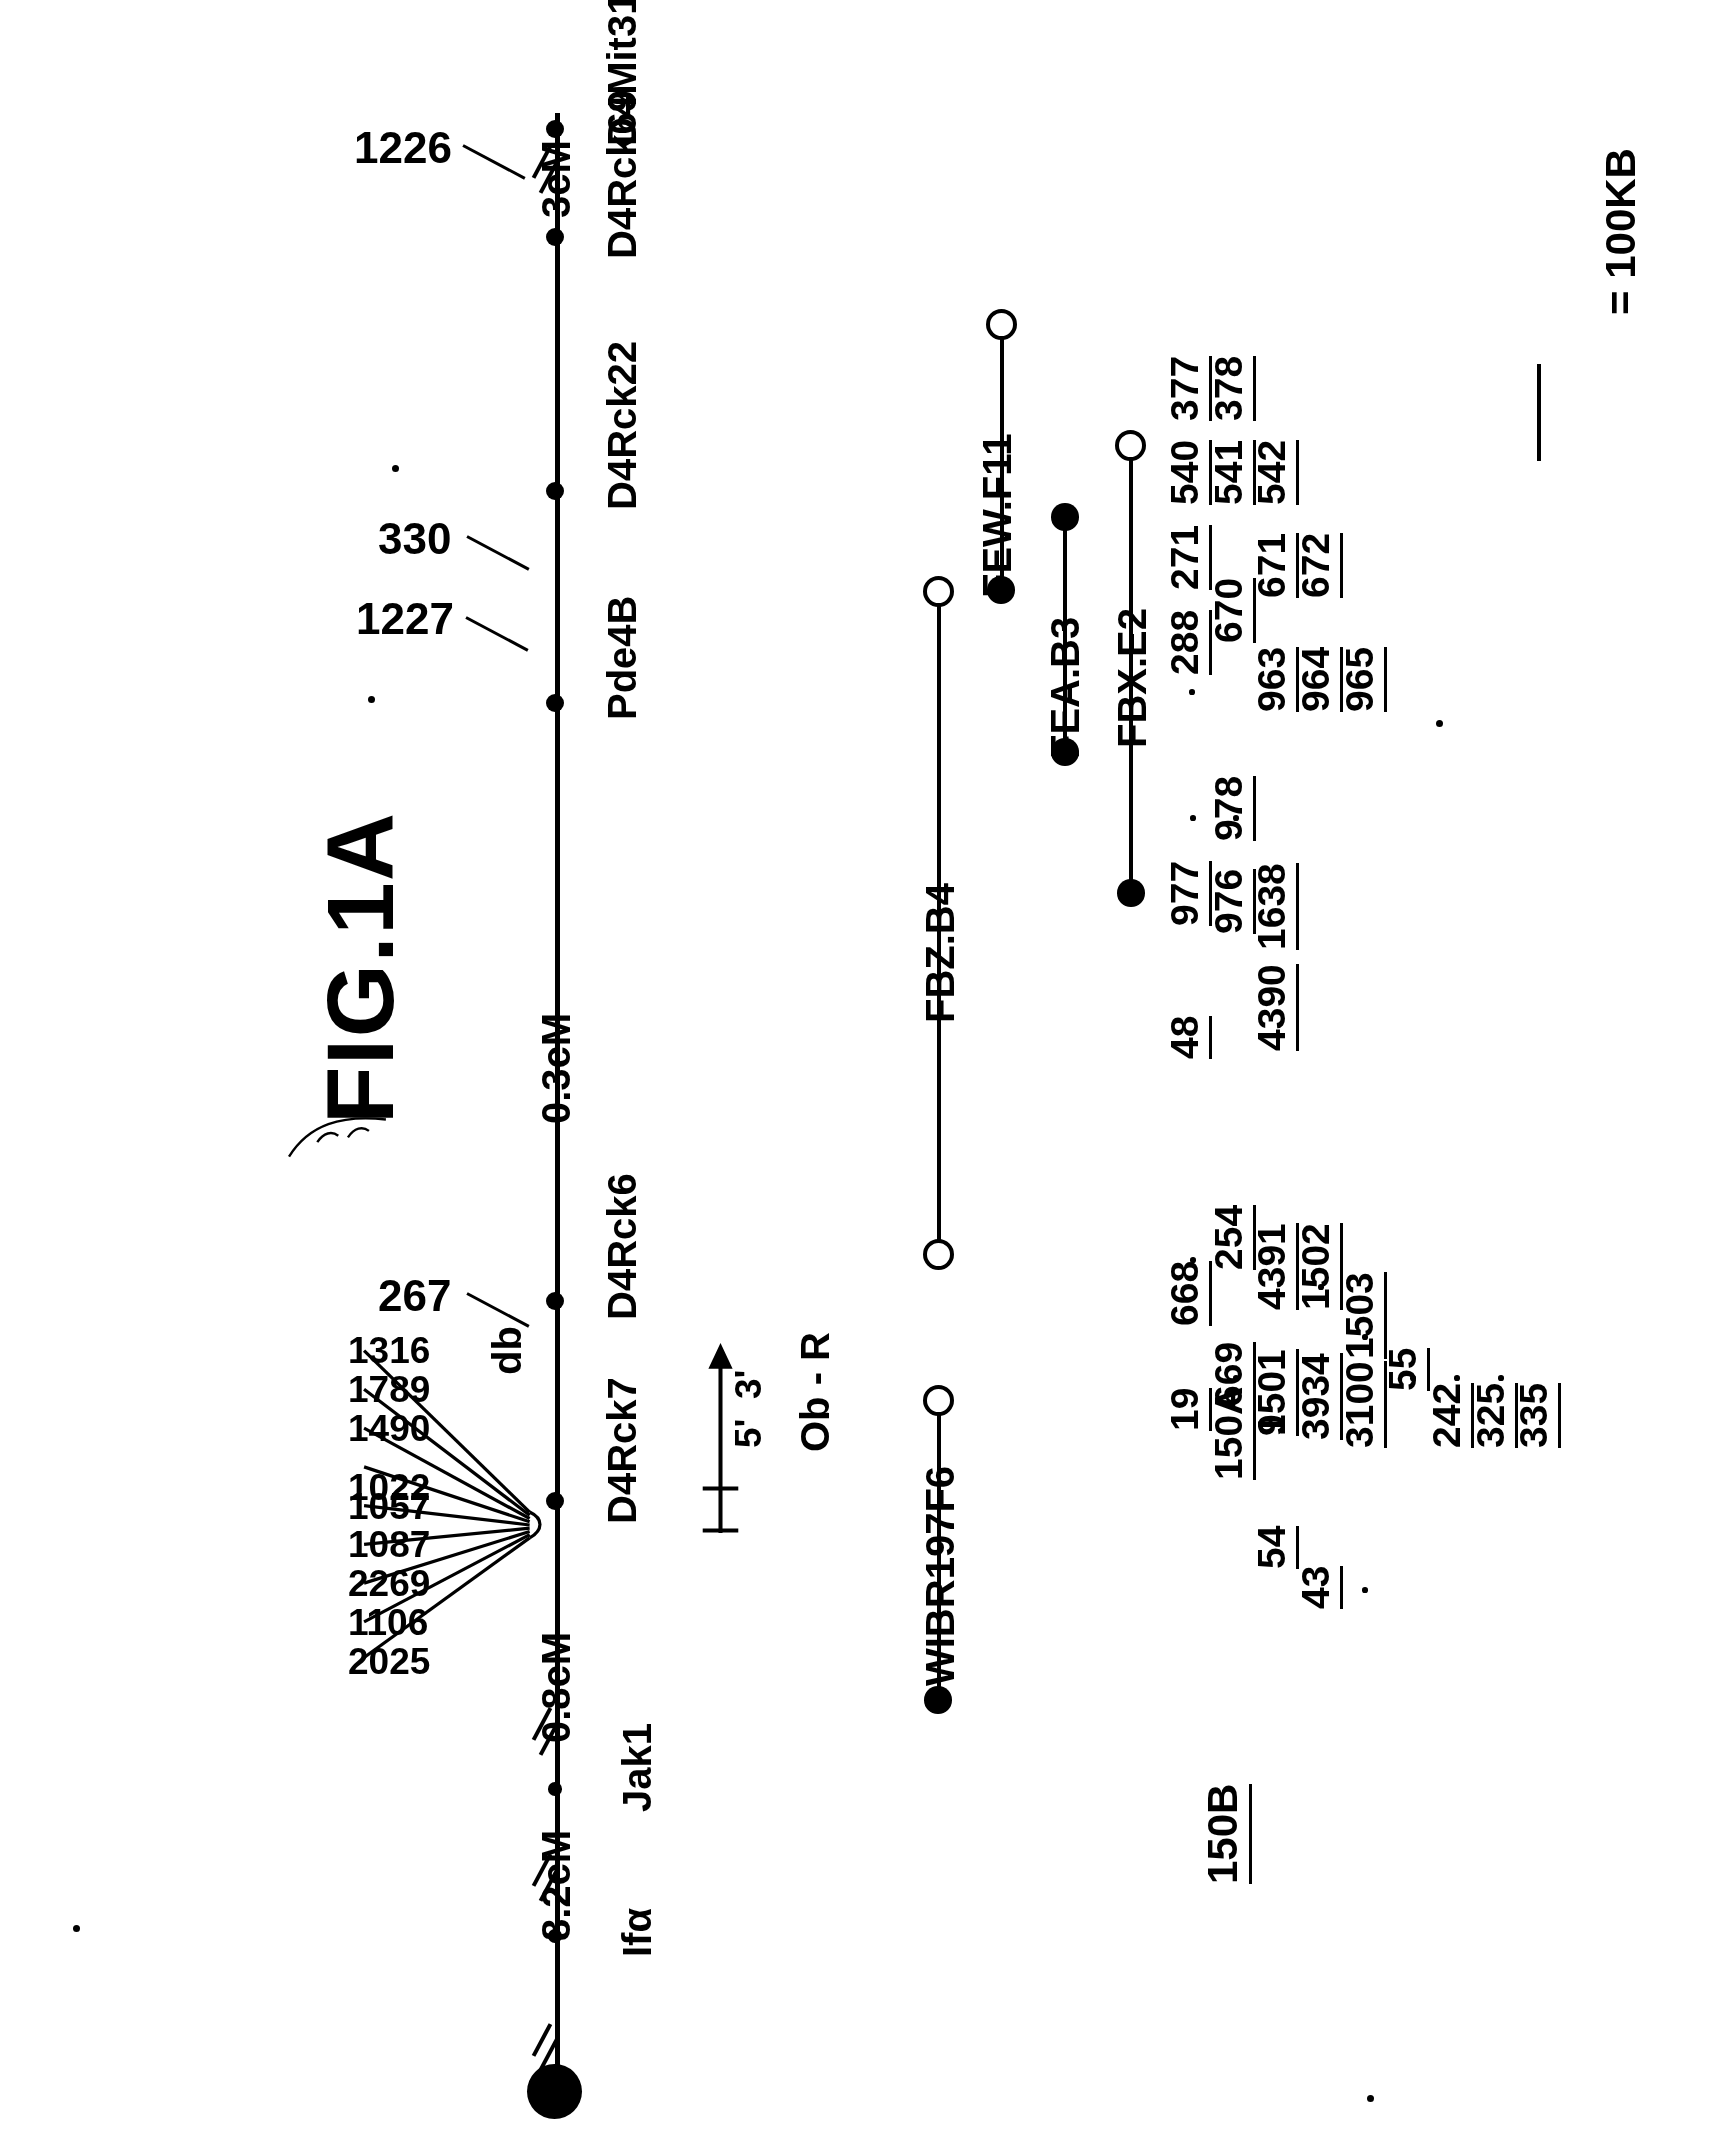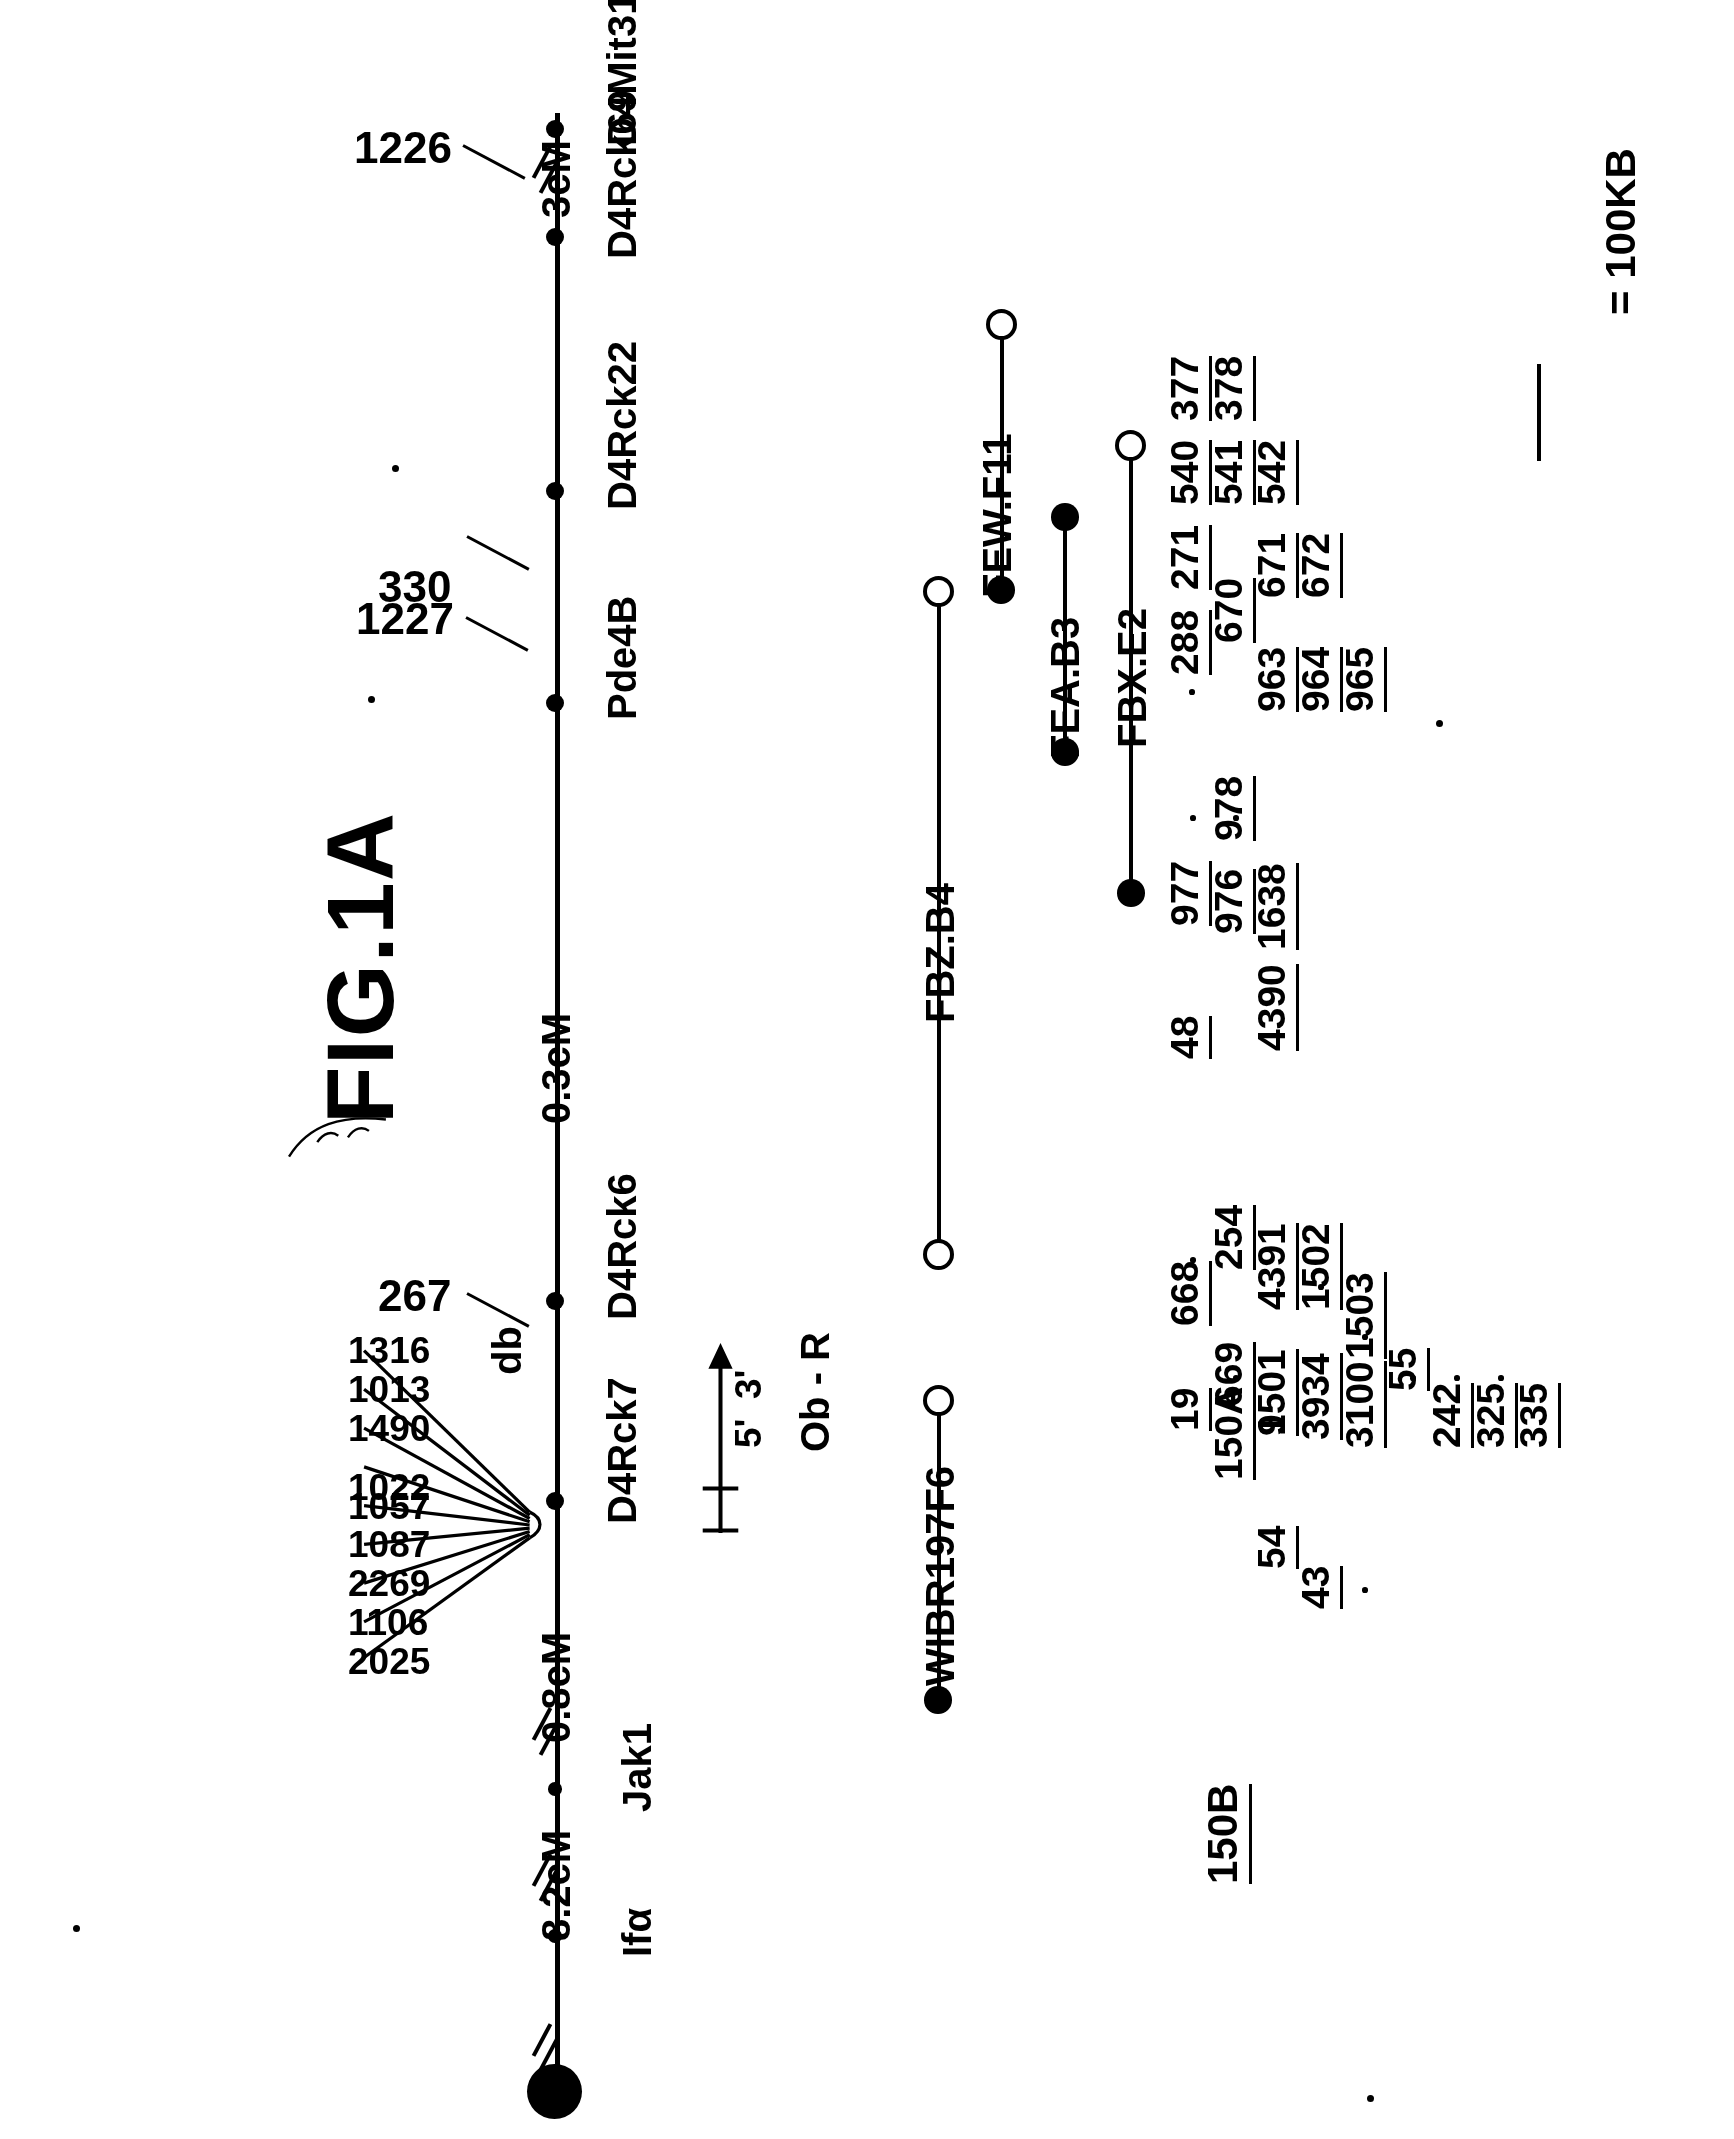--- a/index.html
+++ b/index.html
@@ -90,33 +90,33 @@
       <line x1="10" y1="232" x2="215" y2="256" stroke="#000" stroke-width="4"></line>
       <line x1="10" y1="280" x2="215" y2="260" stroke="#000" stroke-width="4"></line>
       <line x1="10" y1="328" x2="215" y2="264" stroke="#000" stroke-width="4"></line>
       <line x1="10" y1="376" x2="215" y2="268" stroke="#000" stroke-width="4"></line>
       <line x1="10" y1="420" x2="215" y2="272" stroke="#000" stroke-width="4"></line>
       <path d="M215,240 C232,248 232,262 215,272" stroke="#000" stroke-width="4" fill="none"></path>
     </svg>
   </div>
 
   <div class="lbl" style="left:348px; top:1330px; font-size:37px;">1316</div>
-  <div class="lbl" style="left:348px; top:1369px; font-size:37px;">1013</div>
+  <div class="lbl" style="left:348px; top:1369px; font-size:37px;">1789</div>
   <div class="lbl" style="left:348px; top:1408px; font-size:37px;">1490</div>
   <div class="lbl" style="left:348px; top:1447px; font-size:37px;margin-top:20px;">1022</div>
   <div class="lbl" style="left:348px; top:1486px; font-size:37px;">1057</div>
   <div class="lbl" style="left:348px; top:1524px; font-size:37px;">1087</div>
   <div class="lbl" style="left:348px; top:1563px; font-size:37px;">2269</div>
   <div class="lbl" style="left:348px; top:1602px; font-size:37px;">1106</div>
   <div class="lbl" style="left:348px; top:1641px; font-size:37px;">2025</div>
 
   <div class="lbl" style="left:354px; top:123px; font-size:44px;">1226</div>
   <div class="leader" style="left:463px; top:144px; width:70px; transform:rotate(28deg);"></div>
 
-  <div class="lbl" style="left:378px; top:514px; font-size:44px;margin-top:48px;">330</div>
+  <div class="lbl" style="left:378px; top:514px; font-size:44px;">330</div>
   <div class="leader" style="left:467px; top:535px; width:70px; transform:rotate(28deg);"></div>
 
   <div class="lbl" style="left:356px; top:594px; font-size:44px;">1227</div>
   <div class="leader" style="left:466px; top:616px; width:70px; transform:rotate(28deg);"></div>
 
   <div class="lbl" style="left:378px; top:1271px; font-size:44px;">267</div>
   <div class="leader" style="left:467px; top:1292px; width:70px; transform:rotate(28deg);"></div>
 
   <div style="position:absolute;left:696px;top:1343px;width:49px;height:194px;">
     <svg width="49" height="194" viewBox="0 0 60 240">

